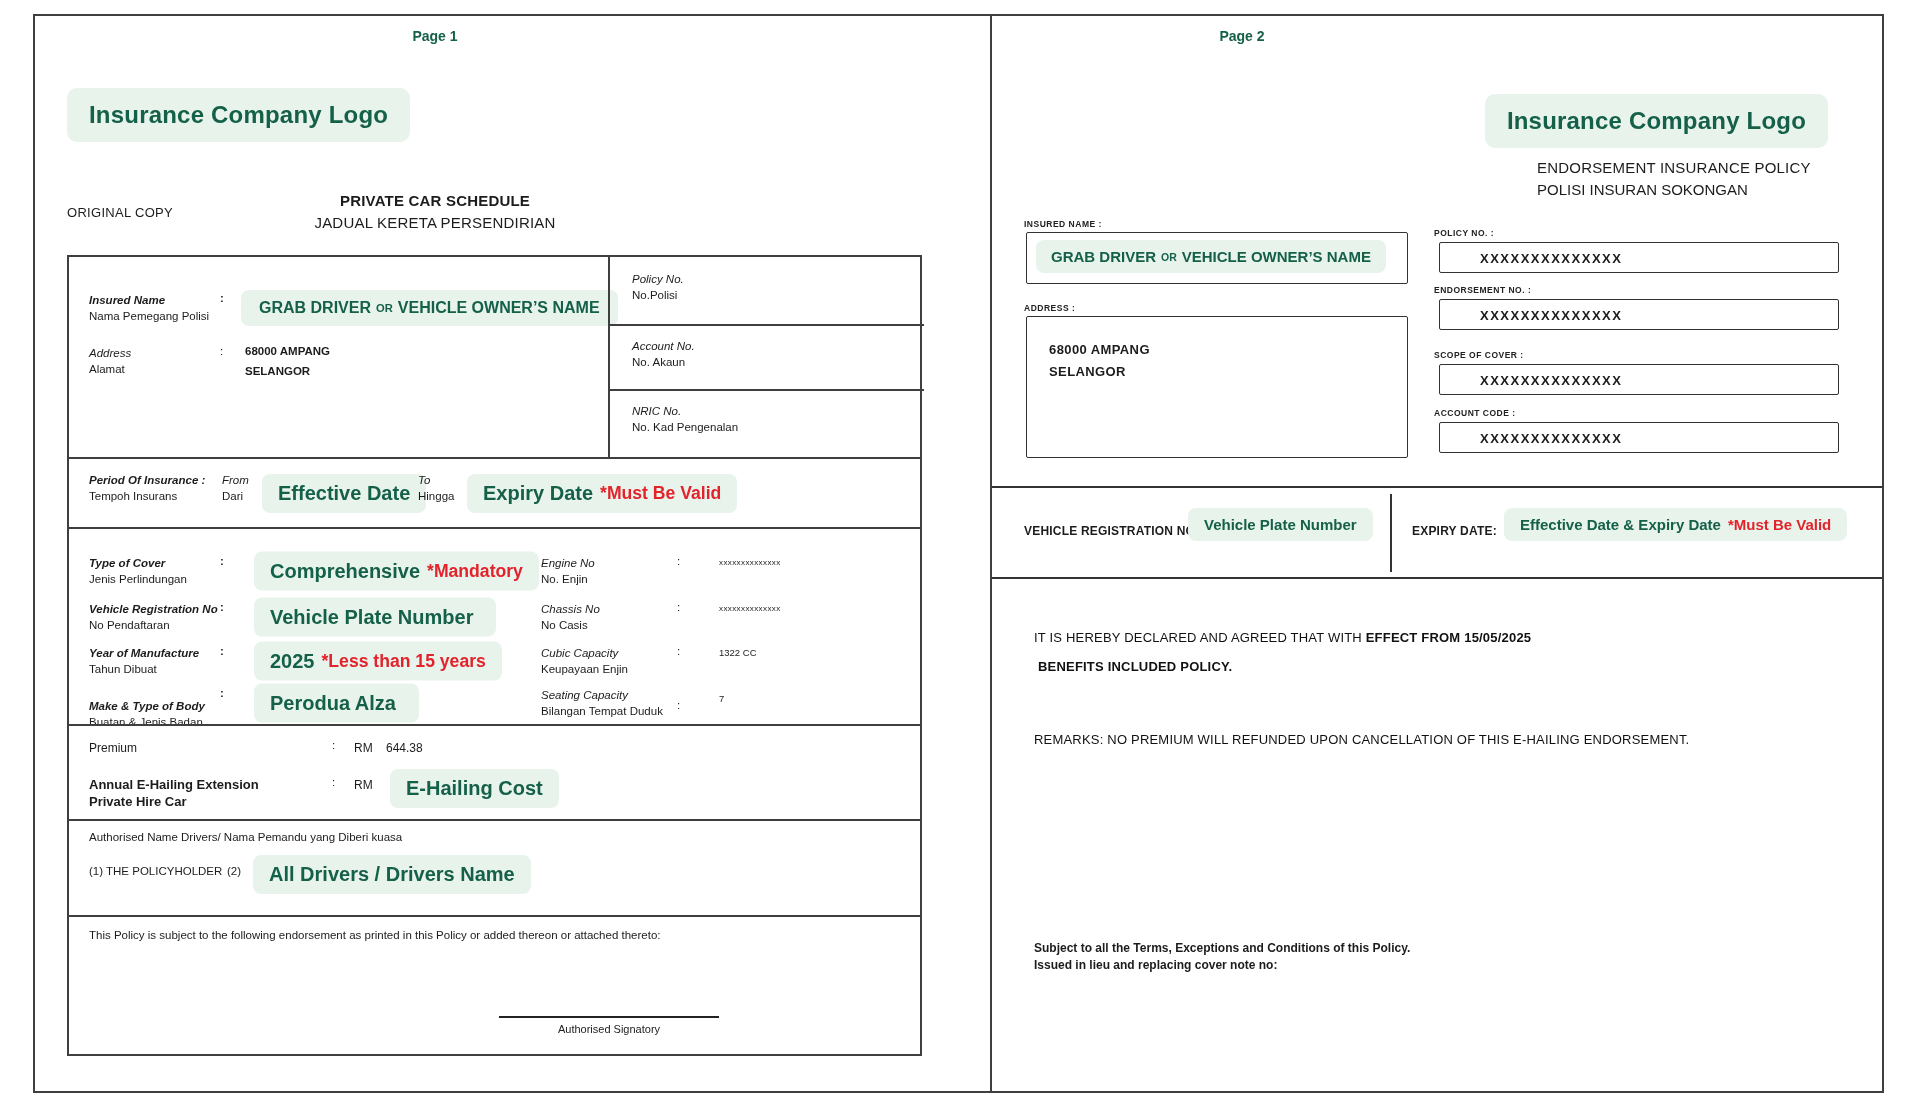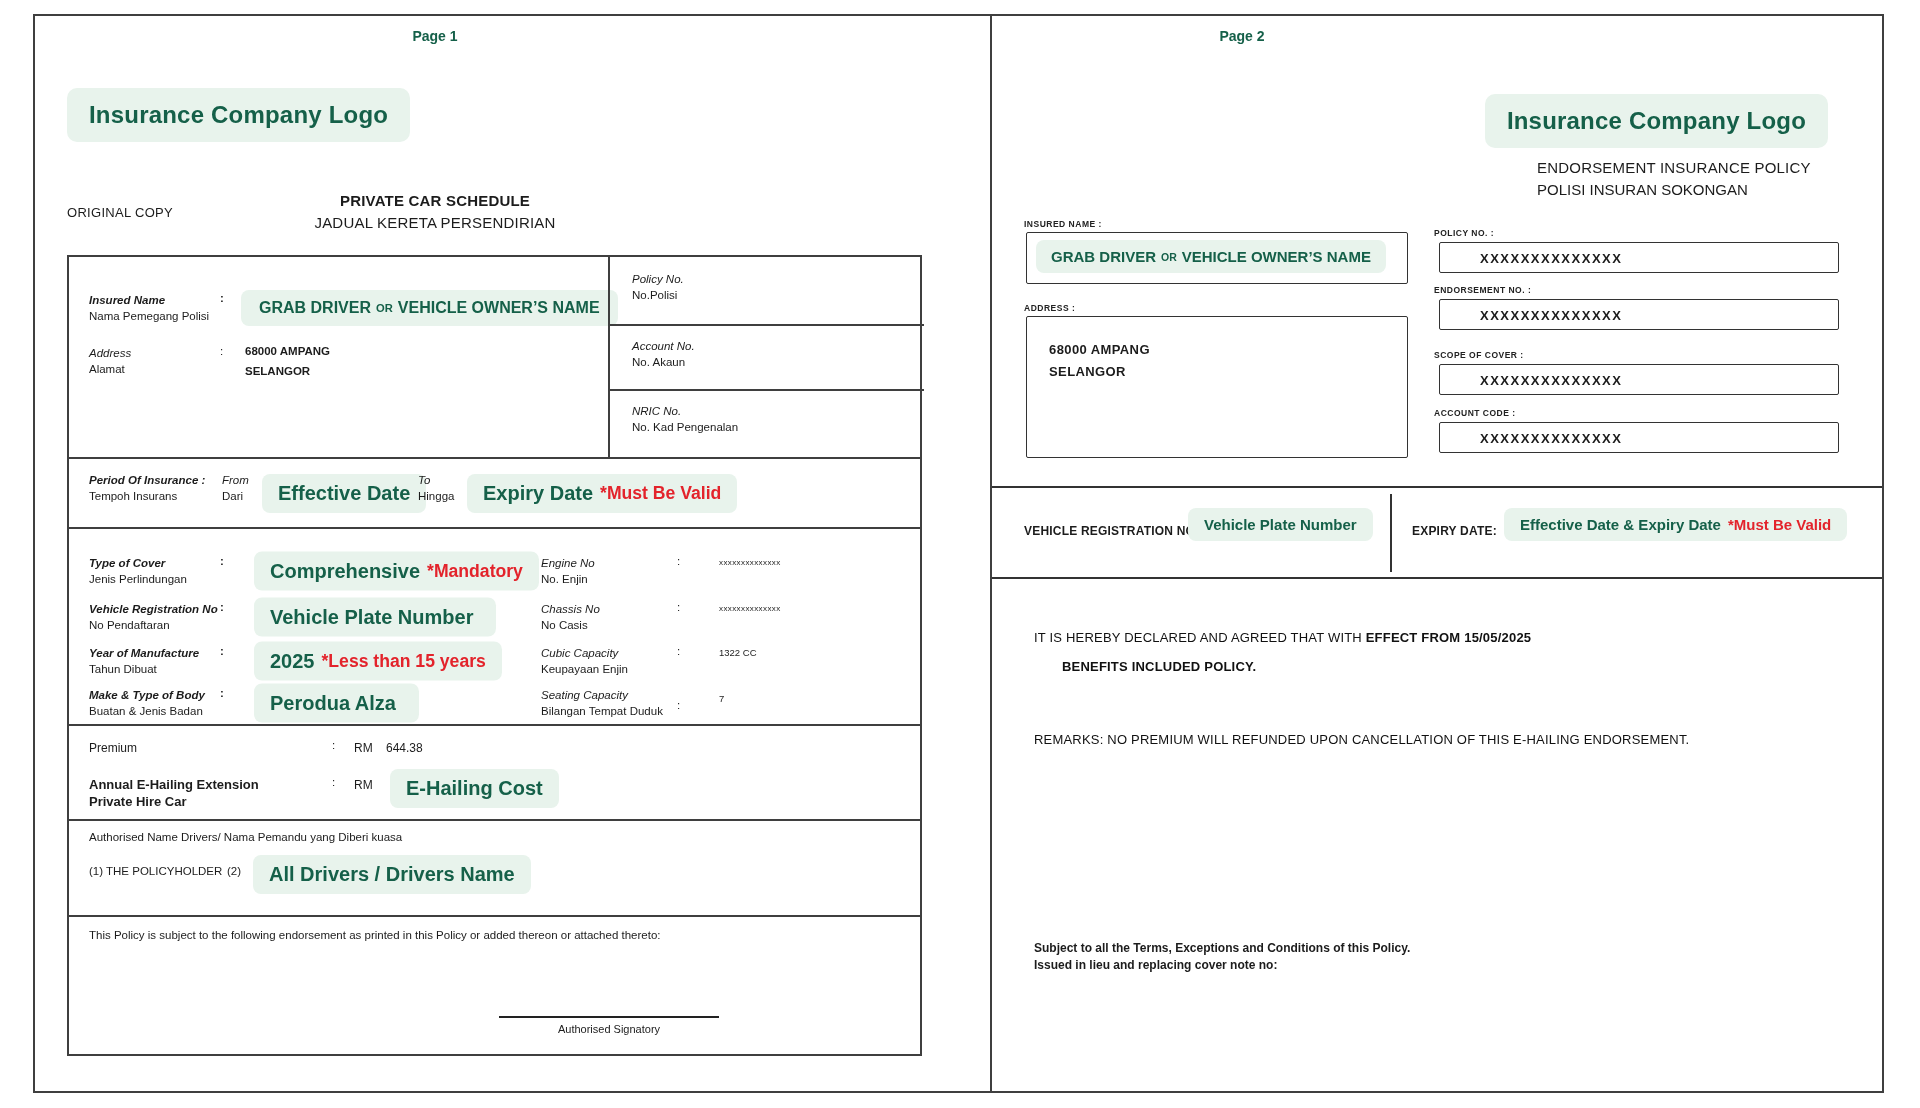--- a/index.html
+++ b/index.html
@@ -192,21 +192,21 @@
         </div>
         <div class="abs vmid" style="left:472px;">
           <div class="l-en" style="font-weight:400;">Cubic Capacity</div>
           <div class="l-ms">Keupayaan Enjin</div>
         </div>
         <div class="abs colon" style="left:608px;top:6px;font-weight:400;">:</div>
         <div class="abs rval" style="left:650px;top:8px;">1322 CC</div>
       </div>
 
       <div class="vrow" style="top:154px;">
-        <div class="abs vmid" style="left:20px;">
+        <div class="abs vmid" style="left:20px;margin-top:11px;">
           <div class="l-en">Make &amp; Type of Body</div>
           <div class="l-ms">Buatan &amp; Jenis Badan</div>
         </div>
         <div class="abs colon" style="left:151px;top:6px;">:</div>
         <div class="abs bdg bdg-md vmid" style="left:185px;min-width:150px;">
           <span>Perodua Alza</span>
           <span class="rnote"></span>
         </div>
         <div class="abs vmid" style="left:472px;">
           <div class="l-en" style="font-weight:400;">Seating Capacity</div>
@@ -308,21 +308,21 @@
     <span class="rnote" style="font-size:15px;">*Must Be Valid</span>
   </div>
 
   <div class="hline" style="top:561px;background:#333;"></div>
 
   <div class="abs decl" style="left:42px;top:614px;">
     <span>IT IS HEREBY DECLARED AND AGREED THAT WITH </span><b>EFFECT FROM 15/05/2025</b>
   </div>
 
   <div class="abs" style="left:42px;top:643px;display:flex;align-items:center;">
-    <span class="decl" style="margin-left:28px;font-weight:700;">BENEFITS INCLUDED POLICY.</span>
+    <span class="decl" style="margin-left:4px;font-weight:700;">BENEFITS INCLUDED POLICY.</span>
   </div>
 
   <div class="abs foot" style="left:42px;top:924px;">
     <div>Subject to all the Terms, Exceptions and Conditions of this Policy.</div>
     <div>Issued in lieu and replacing cover note no:</div>
   </div>
 
   <div class="abs decl" style="left:42px;top:716px;">REMARKS: NO PREMIUM WILL REFUNDED UPON CANCELLATION OF THIS E-HAILING ENDORSEMENT.</div>
 </div>
 

